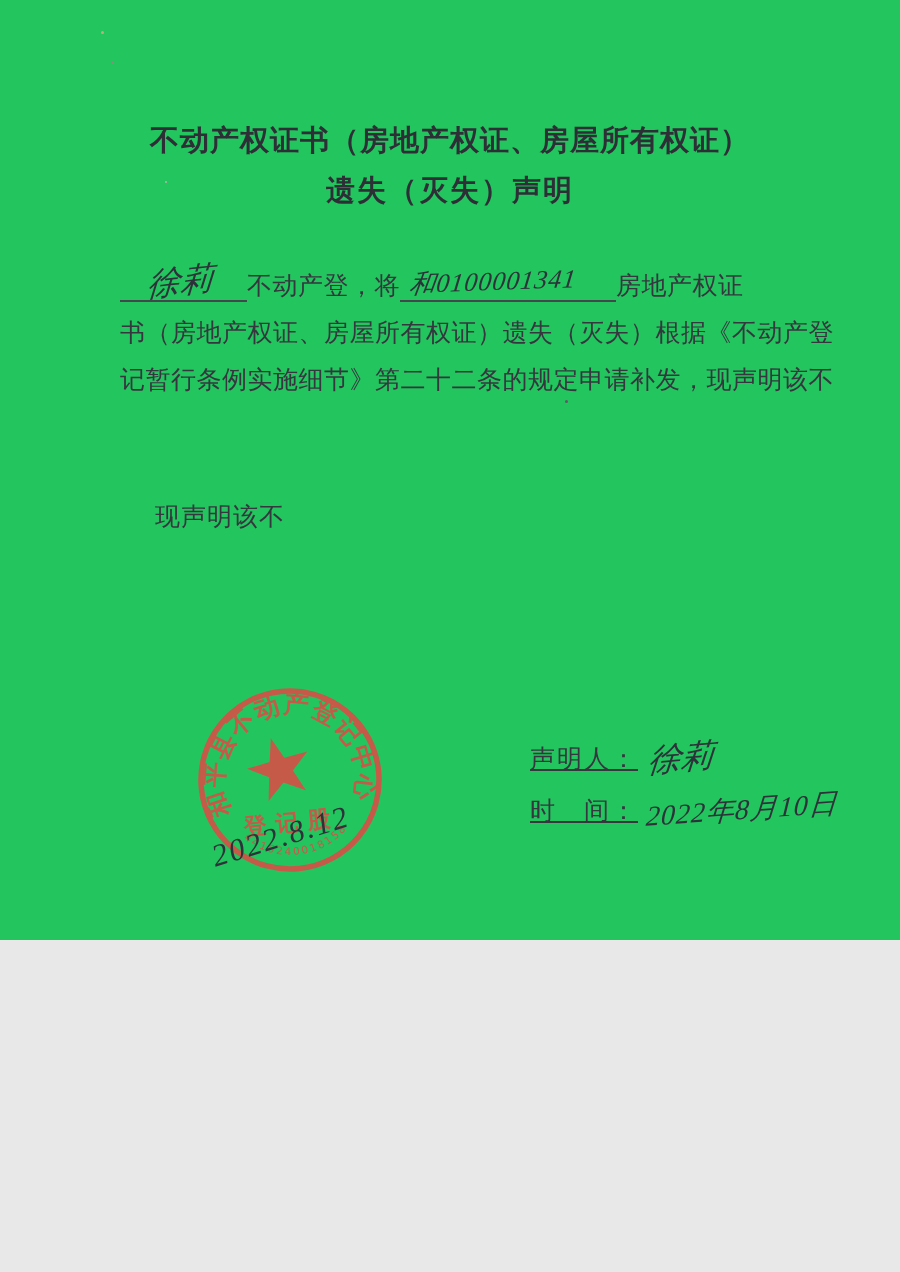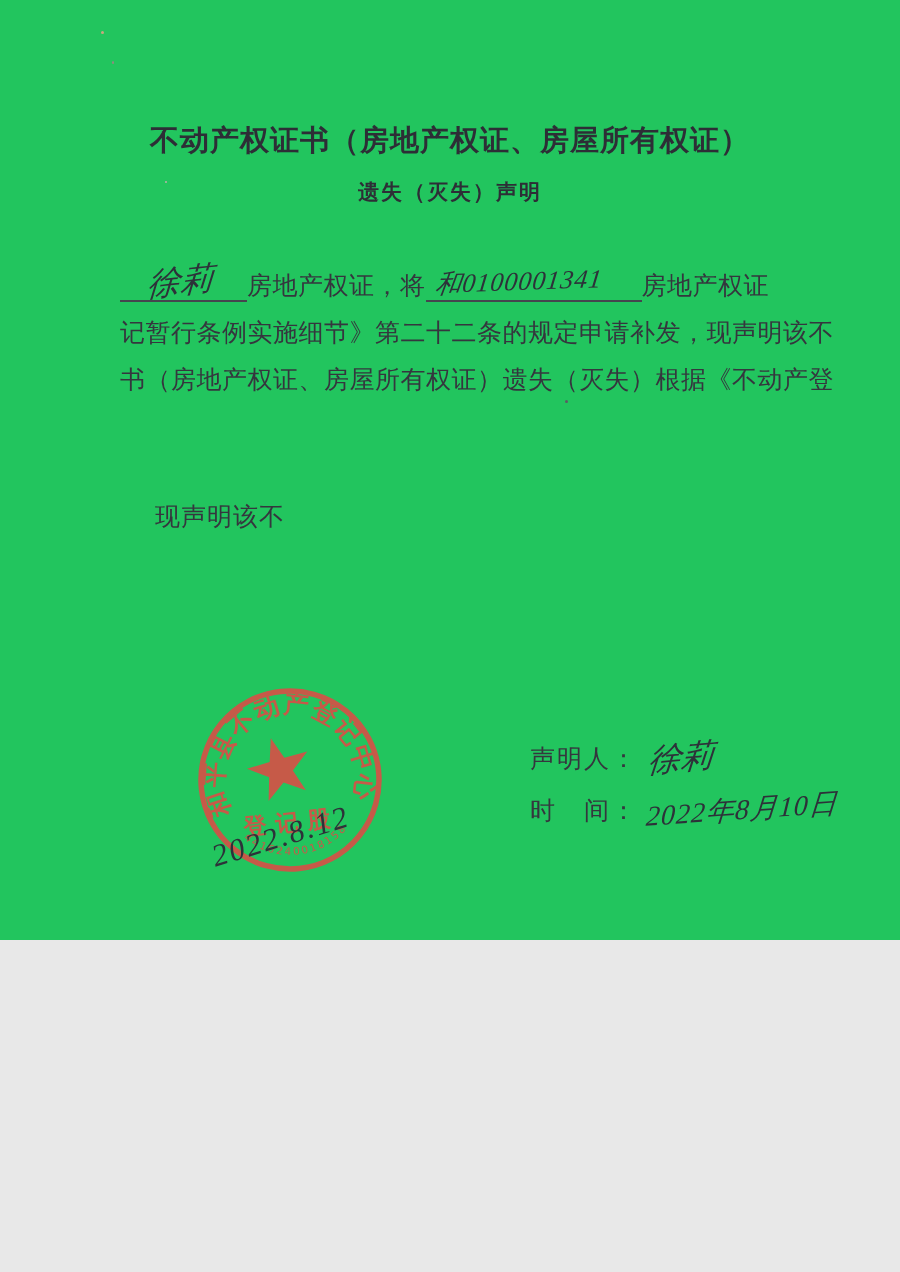--- a/index.html
+++ b/index.html
@@ -9,42 +9,42 @@
     margin:0 auto;
     background:#22c55e;
     overflow:hidden;
     font-family:"Liberation Serif","DejaVu Serif",serif;
     color:#35363e;
     padding-left:34px;
   }
   
   .title{position:absolute;top:121px;left:0;width:900px;text-align:center;font-weight:bold;color:#2d2e36;}
   .title-line1{font-size:29px;letter-spacing:1px;}
-  .title-line2{font-size:21px;margin-top:17px;letter-spacing:2px;}
+  .title-line2{font-size:29px;margin-top:10px;letter-spacing:2px;}
   
   .doc-body{position:absolute;left:120px;top:262px;width:690px;font-size:25px;}
   .bline{height:47px;line-height:47px;white-space:nowrap;letter-spacing:0.5px;}
   .blank{display:inline-block;position:relative;border-bottom:2px solid #45454e;height:36px;vertical-align:-8px;}
   .blank-name{width:127px;}
   .blank-cert{width:216px;}
   .hand{font-style:italic;color:#2d3139;}
   .blank-name .hand{
     position:absolute;left:26px;bottom:-2px;font-size:33px;line-height:1;
     transform:rotate(-6deg) skewX(-10deg);transform-origin:left bottom;white-space:nowrap;
   }
   .blank-cert .hand{
     position:absolute;left:8px;bottom:2px;font-size:26px;line-height:1;letter-spacing:1px;
     transform:rotate(-2deg) skewX(-9deg);transform-origin:left bottom;white-space:nowrap;
   }
   .closing{position:absolute;left:155px;top:500px;font-size:25px;letter-spacing:1px;}
   
   .sig-row{position:absolute;left:530px;white-space:nowrap;}
   .sig-row1{top:736px;}
   .sig-row2{top:791px;}
-  .sig-label{font-size:25px;letter-spacing:2px;vertical-align:middle;}
+  .sig-label{font-size:25px;letter-spacing:2px;vertical-align:middle;text-decoration:underline;}
   .sig-hand-name{
     display:inline-block;font-size:33px;margin-left:10px;vertical-align:middle;
     transform:rotate(-5deg) skewX(-10deg);
   }
   .sig-hand-date{
     display:inline-block;font-size:28px;margin-left:8px;letter-spacing:1px;vertical-align:middle;
     transform:rotate(-4deg) skewX(-8deg);
   }
   
   .seal{position:absolute;left:194px;top:684px;width:192px;height:192px;transform:rotate(-6deg);opacity:0.88;}
@@ -73,24 +73,24 @@
   <div class="speck speck3"></div>
   <div class="speck speck4"></div>
 
   <div class="title">
     <div class="title-line1">不动产权证书（房地产权证、房屋所有权证）</div>
     <div class="title-line2">遗失（灭失）声明</div>
   </div>
 
   <div class="doc-body">
     <div class="bline">
-      <span class="blank blank-name"><span class="hand">徐莉</span></span><span>房地产权证，将</span><span class="blank blank-cert"><span class="hand">和0100001341</span></span><span>房地产权证</span>
+      <span class="blank blank-name"><span class="hand">徐莉</span></span><span>不动产登，将</span><span class="blank blank-cert"><span class="hand">和0100001341</span></span><span>房地产权证</span>
     </div>
+    <div class="bline">书（房地产权证、房屋所有权证）遗失（灭失）根据《不动产登</div>
     <div class="bline">记暂行条例实施细节》第二十二条的规定申请补发，现声明该不</div>
-    <div class="bline">书（房地产权证、房屋所有权证）遗失（灭失）根据《不动产登</div>
   </div>
 
   <div class="closing">现声明该不</div>
 
   <div class="seal">
     <svg width="192" height="192" viewBox="0 0 192 192">
       <circle cx="96" cy="96" r="89" fill="none" stroke="#dd4c46" stroke-width="5.5"></circle>
       <path id="sealArcTop" d="M38,129.5 A67,67 0 1 1 154,129.5" fill="none"></path>
       <path id="sealArcBottom" d="M31.05,133.5 A75,75 0 0 0 160.95,133.5" fill="none"></path>
       <text class="seal-arc-text" fill="#dd4c46">

